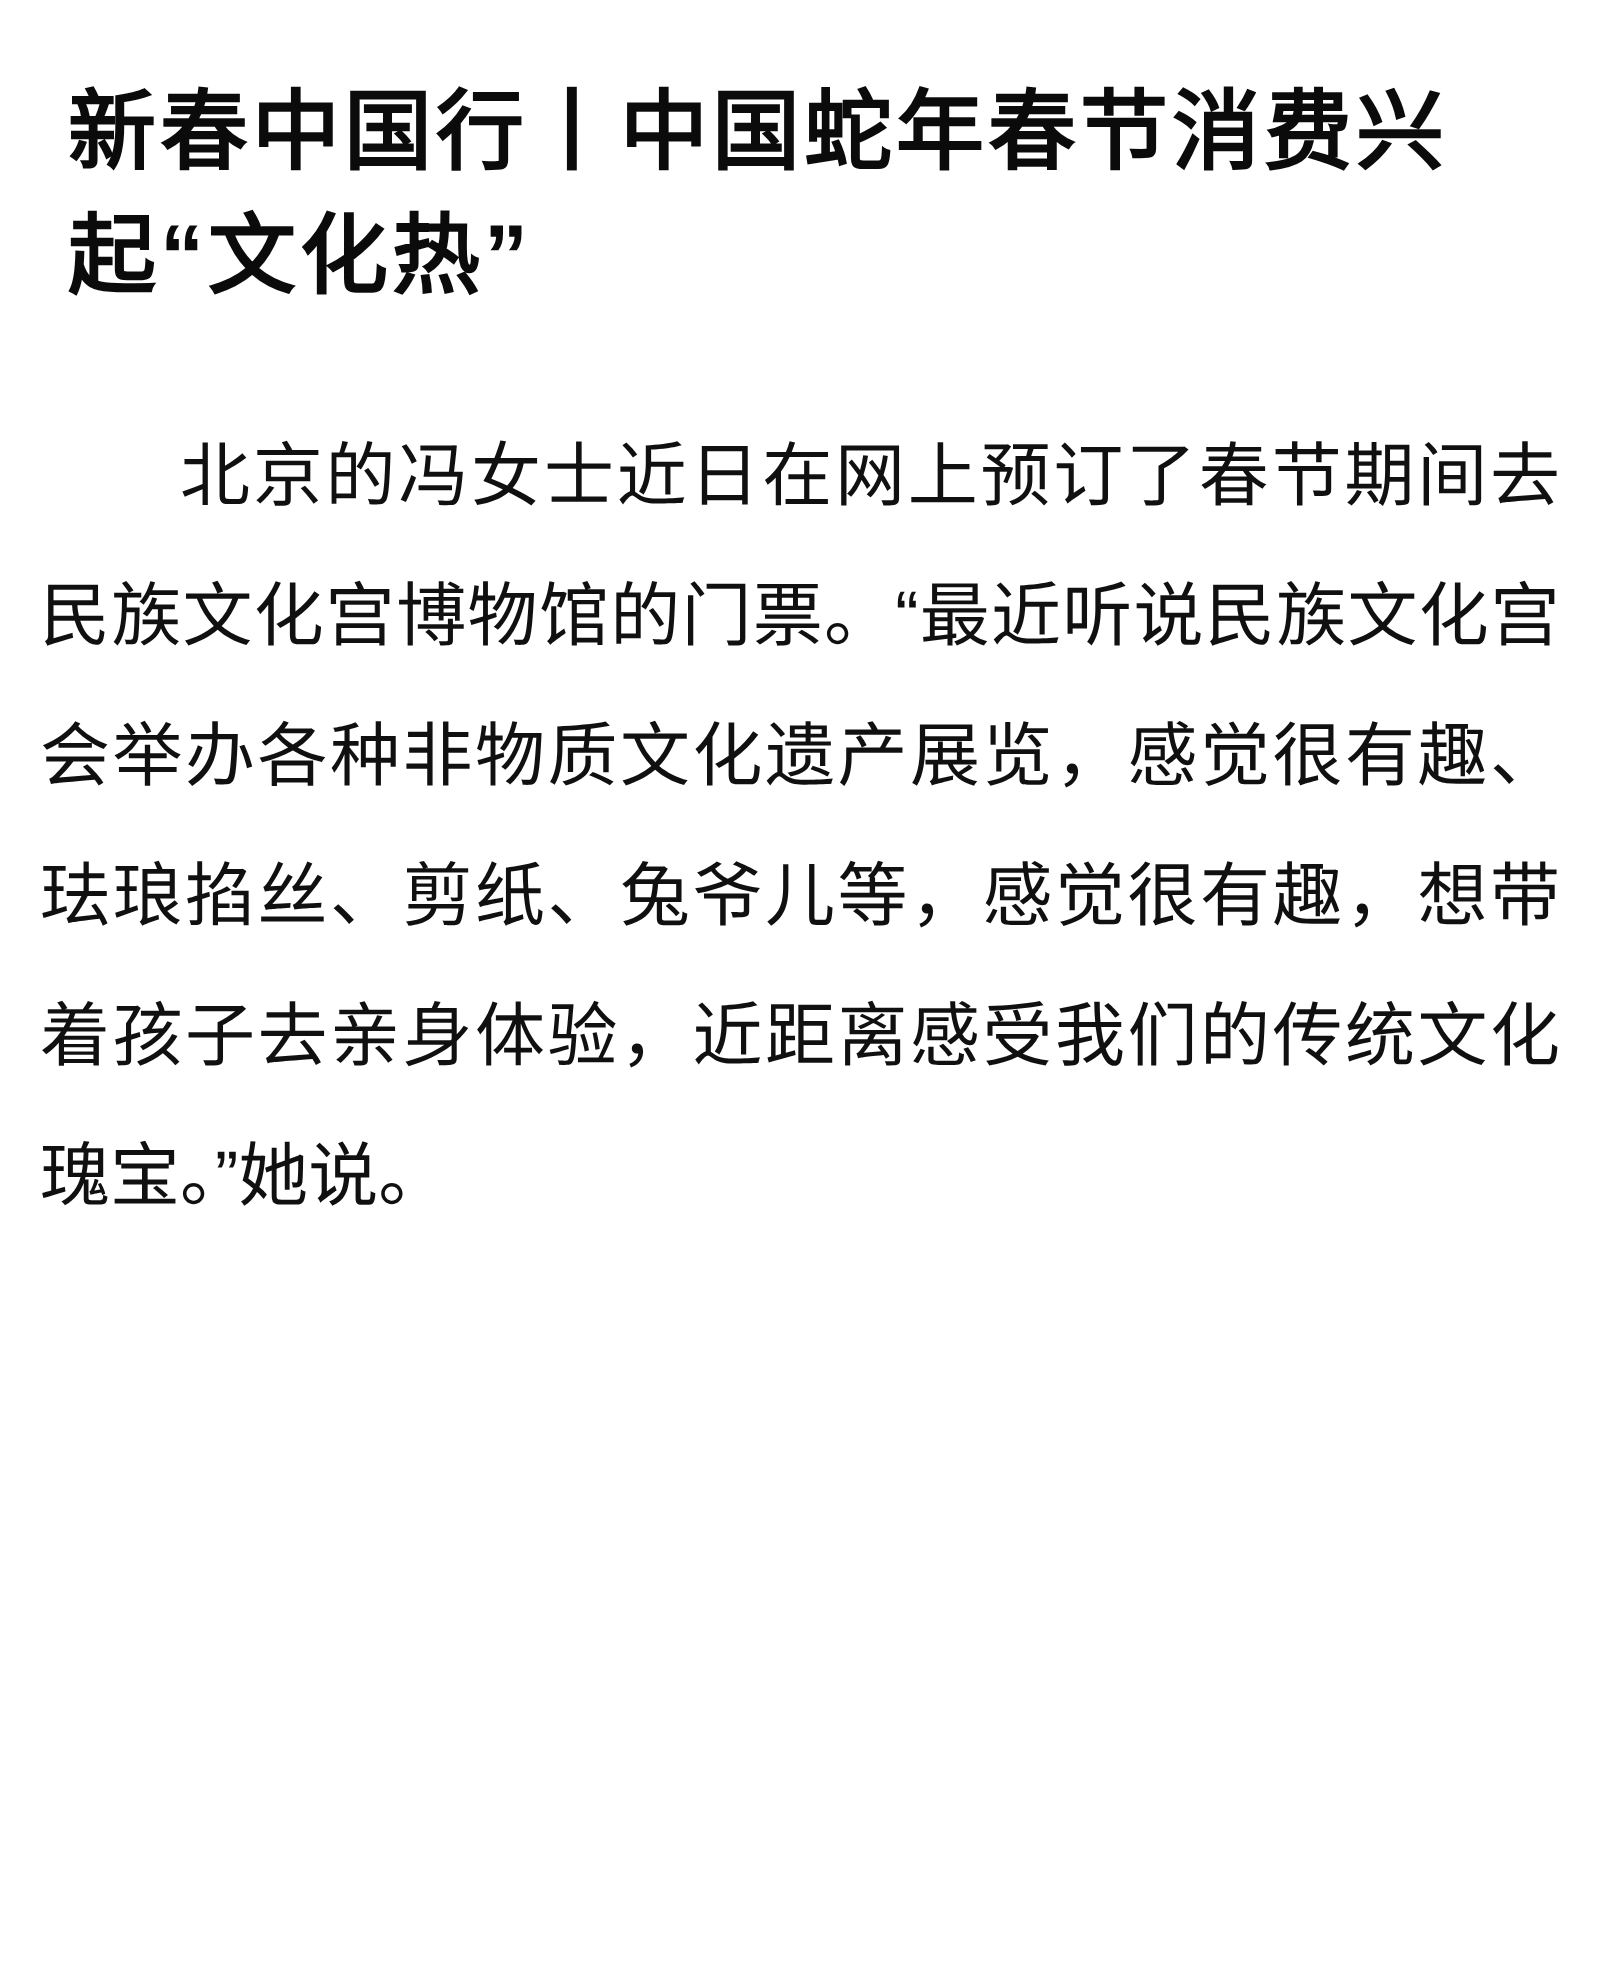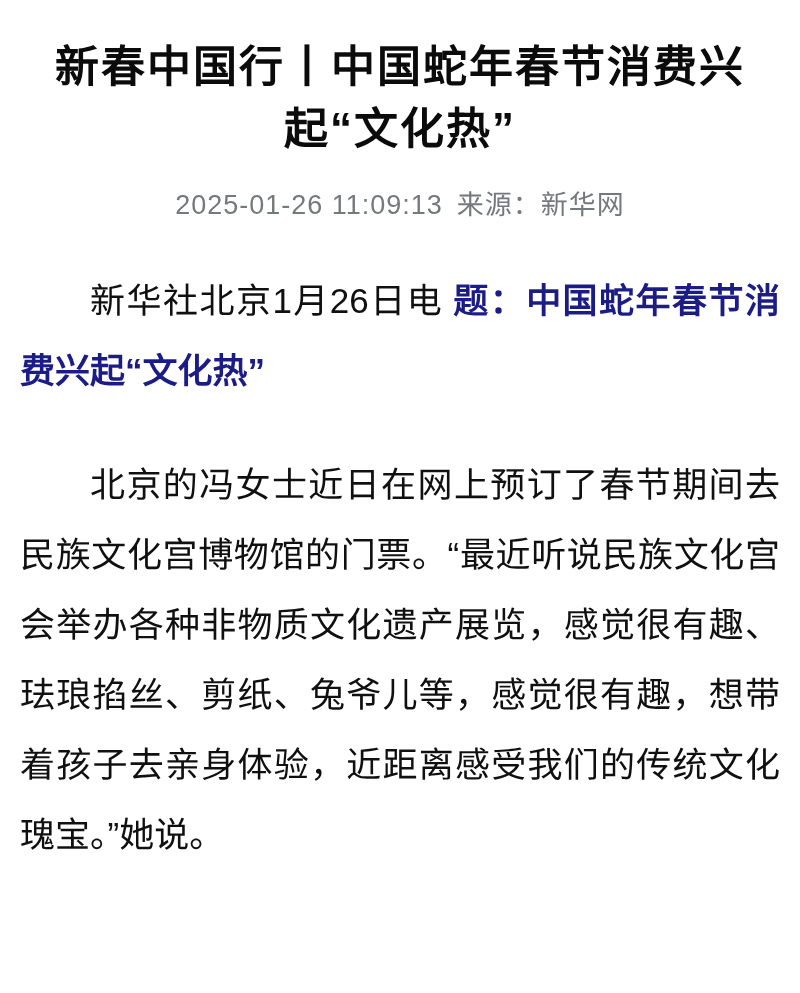--- a/index.html
+++ b/index.html
@@ -18,21 +18,20 @@
     box-sizing: border-box;
     width: 800px;
     padding: 30px 20px 0 20px;
   }
   
   .article-title {
     margin: 6px 14px 0 14px;
     font-size: 44px;
     line-height: 62px;
     font-weight: 700;
-    text-align: center;
     color: #0b0b0b;
     letter-spacing: 2px;
   }
   
   .article-meta {
     margin-top: 28px;
     text-align: center;
     font-size: 27px;
     line-height: 34px;
     color: #75787c;
@@ -60,26 +59,22 @@
     margin-left: 10px;
   }
 </style>
 </head>
 <body>
 
 <div class="page">
 
   <h1 class="article-title">新春中国行丨中国蛇年春节消费兴起“文化热”</h1>
 
-  <div class="article-meta">
-    <span>2025-01-26 11:09:13</span><span class="sep"></span><span>来源：</span><span>新华网</span>
-  </div>
 
   <div class="article-body">
 
-    <p><span>新华社北京1月26日电</span><span class="inline-headline">题：中国蛇年春节消费兴起“文化热”</span></p>
 
 
     <p>北京的冯女士近日在网上预订了春节期间去民族文化宫博物馆的门票。“最近听说民族文化宫会举办各种非物质文化遗产展览，感觉很有趣、珐琅掐丝、剪纸、兔爷儿等，感觉很有趣，想带着孩子去亲身体验，近距离感受我们的传统文化瑰宝。”她说。</p>
 
   </div>
 
 </div>
 
 </body></html>

